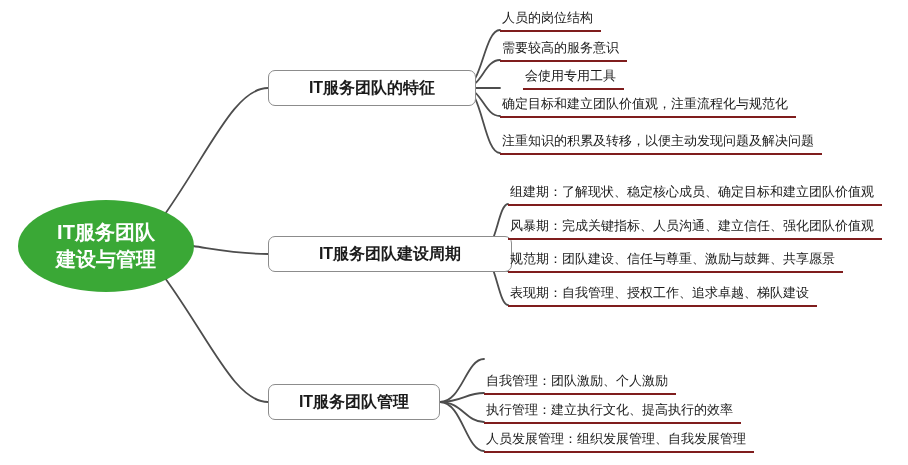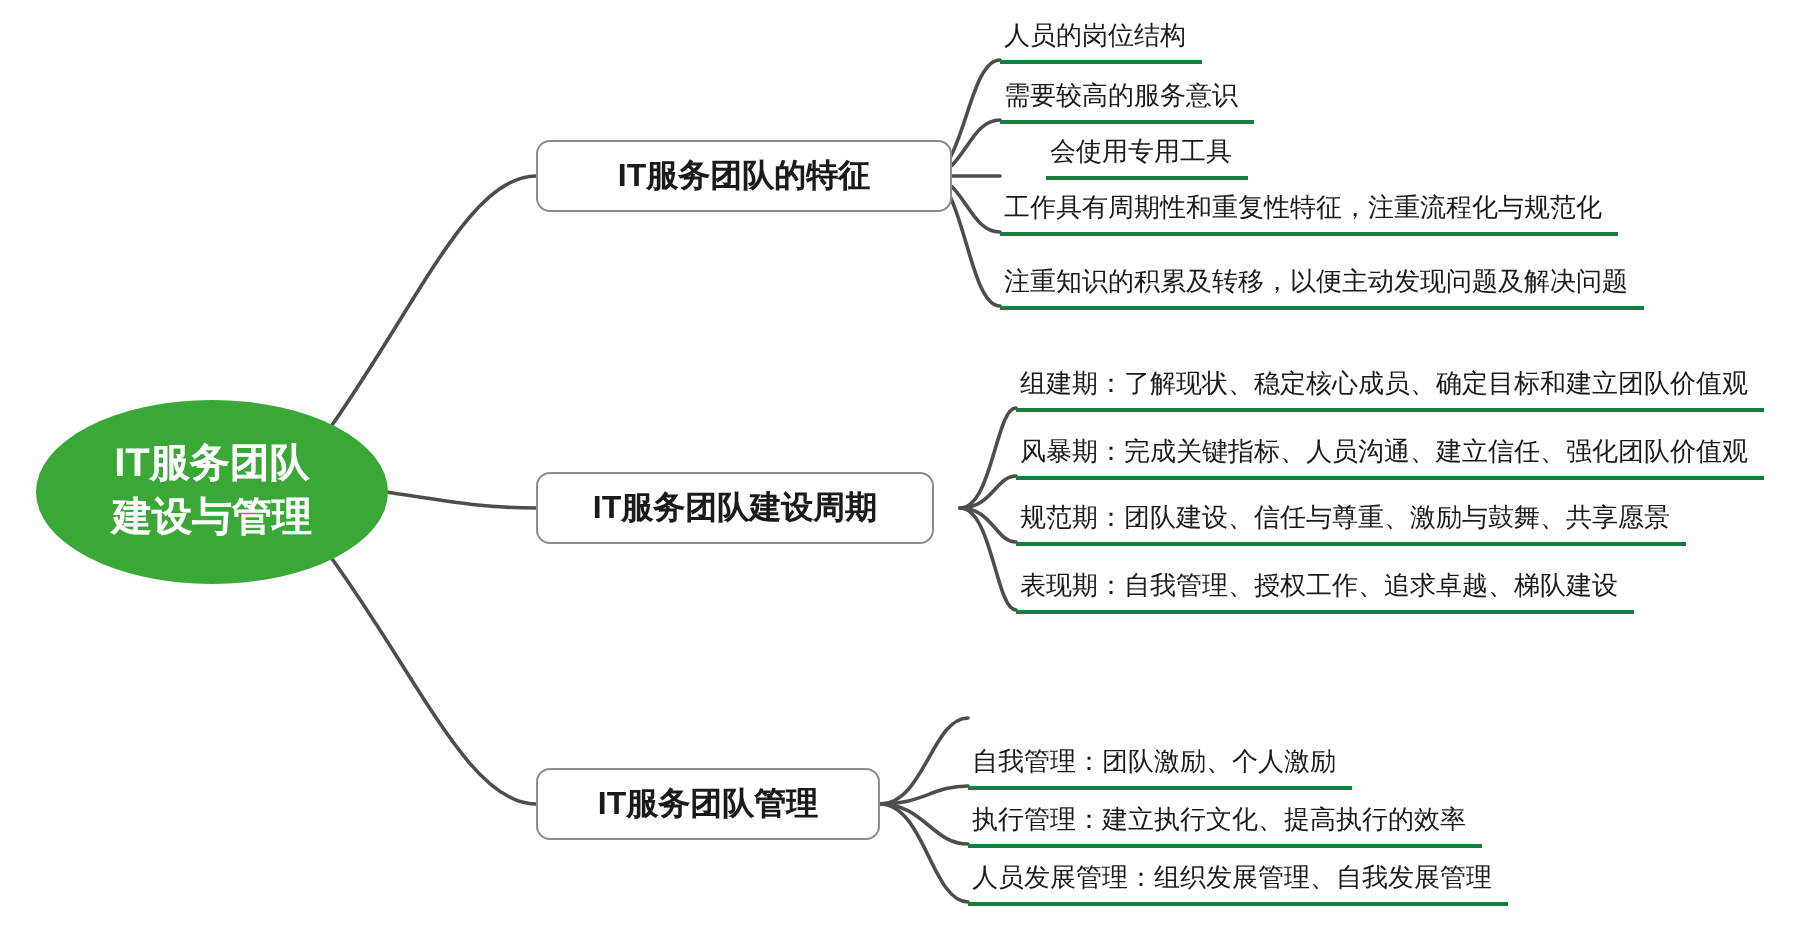--- a/index.html
+++ b/index.html
@@ -32,29 +32,29 @@
     background:#ffffff;
     border:1.6px solid #8c8c8c;
     border-radius:7px;
     font-size:16px;font-weight:bold;color:#1a1a1a;
     display:flex;align-items:center;justify-content:center;
     box-sizing:border-box;
     height:36px;
     text-align:center;
   }
   .b1{left:268px;top:70px;width:208px;}
-  .b2{left:268px;top:236px;width:199px;}
+  .b2{left:268px;top:236px;width:244px;}
   .b3{left:268px;top:384px;width:172px;}
 
   .leaf{
     position:absolute;
     font-size:13px;color:#1a1a1a;
     line-height:16px;
     padding:2px 8px 4px 2px;
-    border-bottom:2px solid #15803d;
+    border-bottom:2px solid #7f1d1d;
     white-space:nowrap;
     background:transparent;
   }
 </style>
 </head>
 <body>
 
 <div class="canvas">
 
   <svg class="links" width="908" height="465" viewBox="0 0 908 465">
@@ -83,21 +83,21 @@
   <div class="root">IT服务团队
 建设与管理</div>
 
   <div class="branch b1">IT服务团队的特征</div>
   <div class="branch b2">IT服务团队建设周期</div>
   <div class="branch b3">IT服务团队管理</div>
 
   <div class="leaf" style="left:500px;top:8px;">人员的岗位结构</div>
   <div class="leaf" style="left:500px;top:38px;text-align:right;">需要较高的服务意识</div>
   <div class="leaf" style="left:523px;top:66px;">会使用专用工具</div>
-  <div class="leaf" style="left:500px;top:94px;">工作具有周期性和重复性特征，注重流程化与规范化</div>
+  <div class="leaf" style="left:500px;top:94px;">确定目标和建立团队价值观，注重流程化与规范化</div>
   <div class="leaf" style="left:500px;top:131px;">注重知识的积累及转移，以便主动发现问题及解决问题</div>
 
   <div class="leaf" style="left:508px;top:182px;font-family:Liberation Serif, serif;">组建期：了解现状、稳定核心成员、确定目标和建立团队价值观</div>
   <div class="leaf" style="left:508px;top:216px;">风暴期：完成关键指标、人员沟通、建立信任、强化团队价值观</div>
   <div class="leaf" style="left:508px;top:249px;">规范期：团队建设、信任与尊重、激励与鼓舞、共享愿景</div>
   <div class="leaf" style="left:508px;top:283px;">表现期：自我管理、授权工作、追求卓越、梯队建设</div>
 
   <div class="leaf" style="left:484px;top:371px;">自我管理：团队激励、个人激励</div>
   <div class="leaf" style="left:484px;top:400px;">执行管理：建立执行文化、提高执行的效率</div>
   <div class="leaf" style="left:484px;top:429px;">人员发展管理：组织发展管理、自我发展管理</div>

